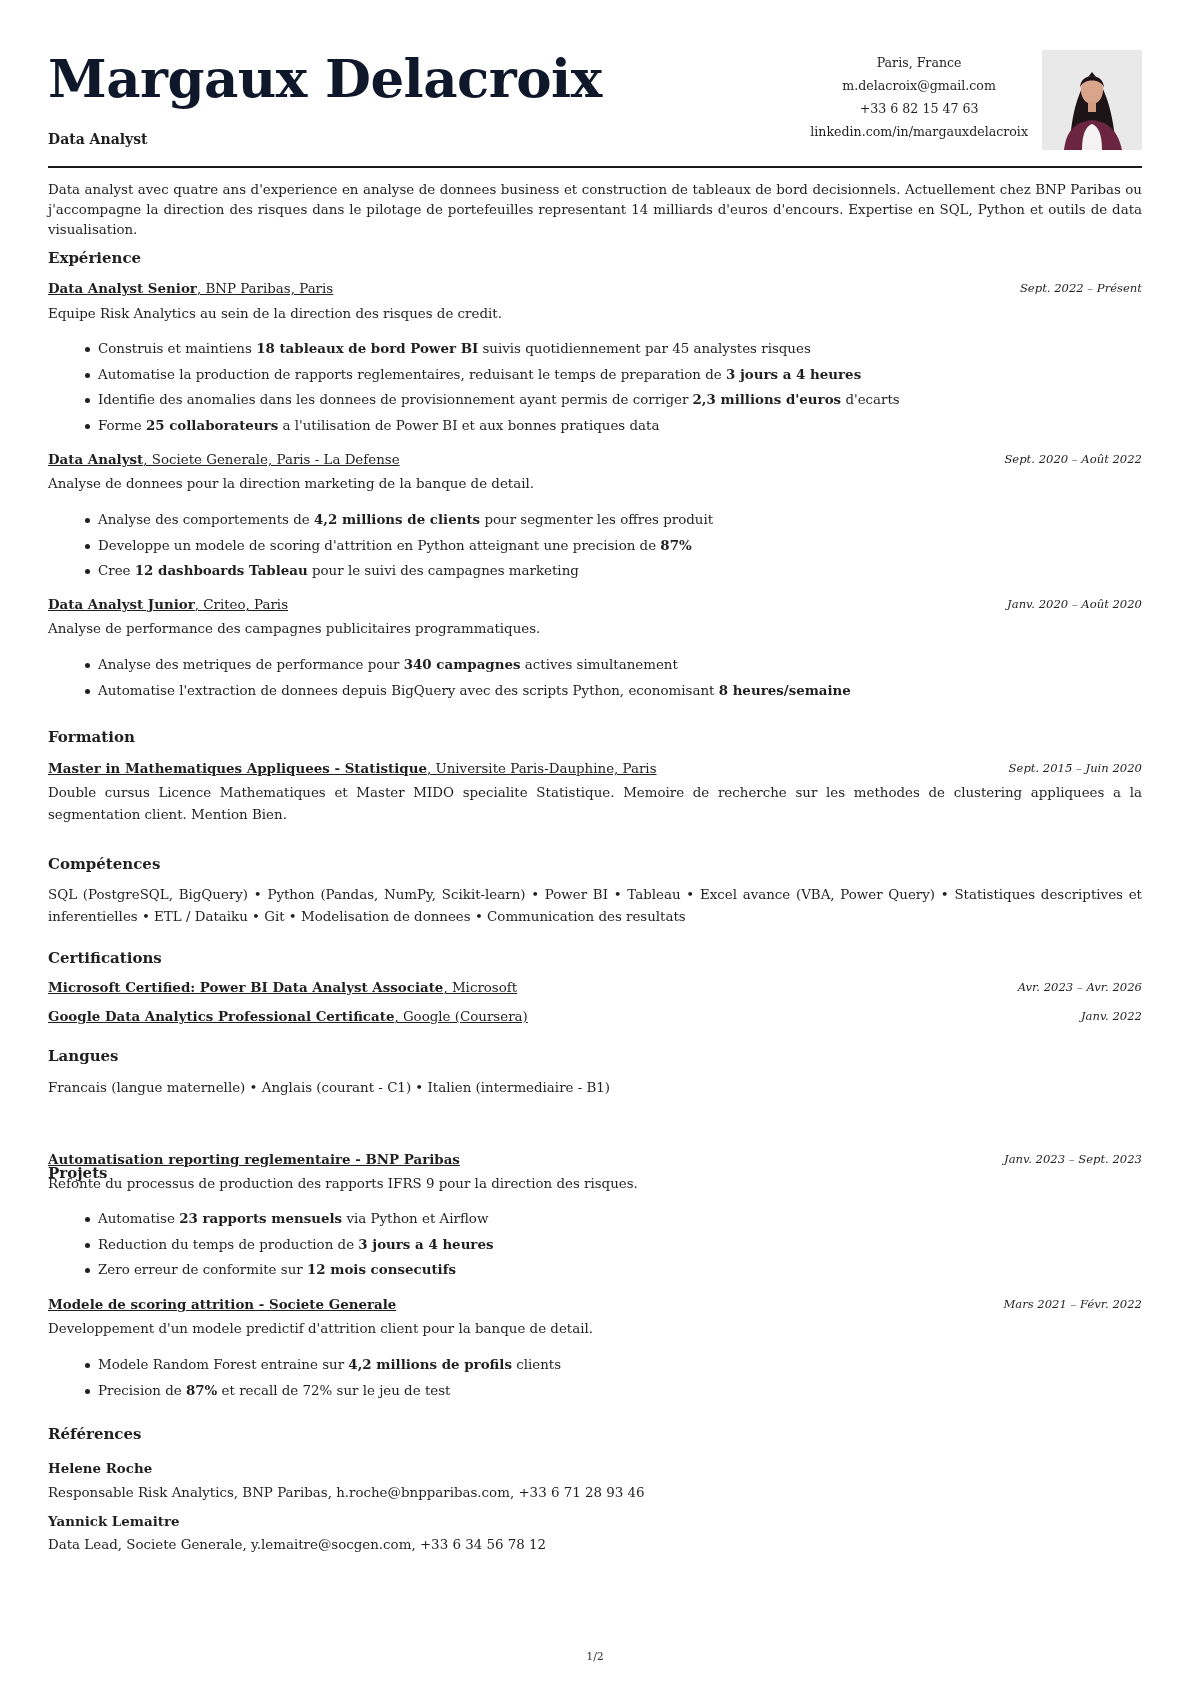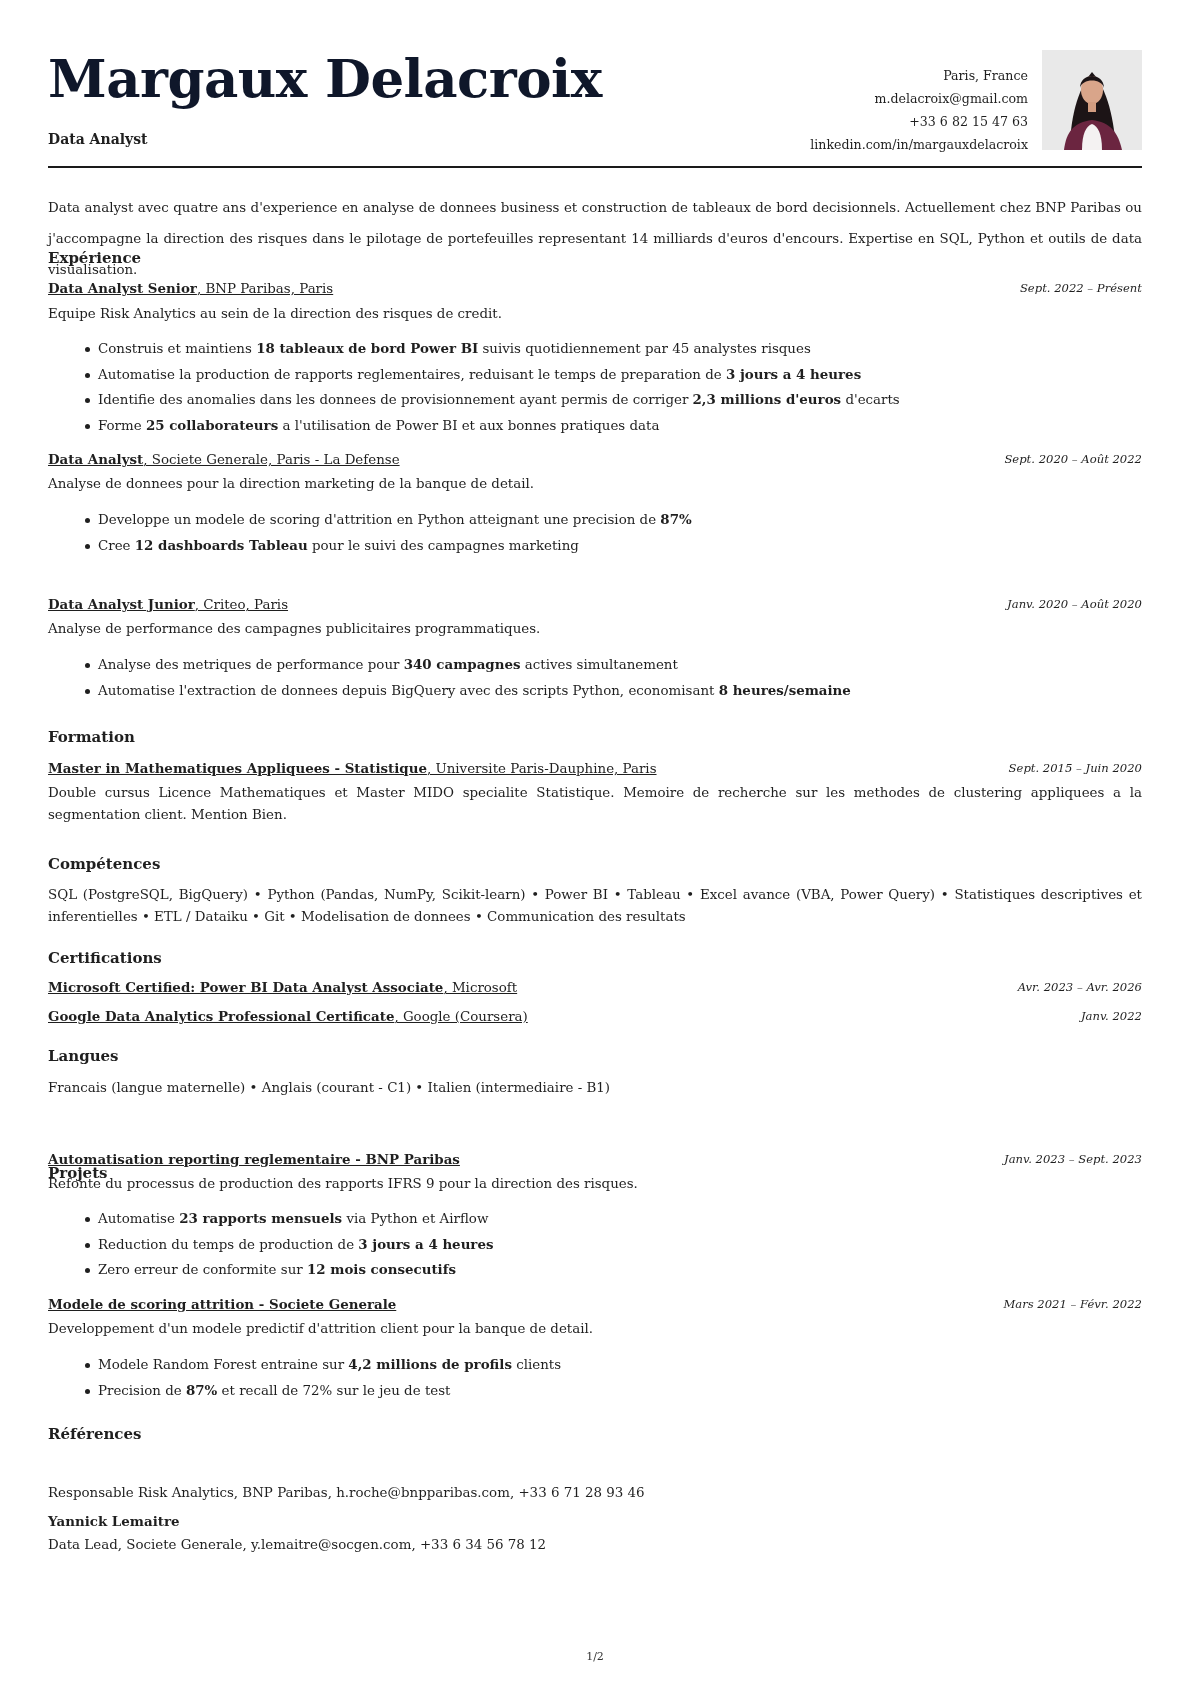--- a/index.html
+++ b/index.html
@@ -11,28 +11,28 @@
     font-size: 13.4px;
   }
   .page { position: absolute; left: 48px; top: 0; width: 1094px; }
   .header { position: relative; height: 168px; }
   .name {
     position: absolute; left: 0; top: 52px;
     font-family: "DejaVu Serif", serif; font-weight: bold;
     font-size: 53px; letter-spacing: -0.5px; color: #0f172a; line-height: 1;
   }
   .role { position: absolute; left: 0; top: 131px; font-weight: bold; font-size: 14px; }
-  .contact { position: absolute; right: 114px; top: 54px; text-align: right; font-size: 12.6px; margin-top: 13px; }
+  .contact { position: absolute; right: 114px; top: 54px; text-align: center; font-size: 12.6px; }
   .contact div { height: 23px; line-height: 18px; }
   .photo {
     position: absolute; right: 0; top: 50px; width: 100px; height: 100px;
     background: #ececec; overflow: hidden;
   }
   .rule { position: absolute; left: 0; right: 0; top: 166px; height: 2px; background: #1a1a1a; }
-  .summary { position: absolute; top: 192px; left: 0; right: 0; line-height: 31px; text-align: justify; }
+  .summary { position: absolute; top: 180px; left: 0; right: 0; line-height: 20px; text-align: justify; }
   .section-title { position: absolute; left: 0; font-weight: bold; font-size: 15px; }
   .entry-head { position: absolute; left: 0; right: 0; height: 20px; text-decoration: underline; }
   .entry-head .title b { font-weight: bold; }
   .entry-head .date { position: absolute; right: 0; top: 1px; font-style: italic; font-size: 11.6px; }
   .line { position: absolute; left: 0; right: 0; line-height: 22px; }
   .bullets { position: absolute; left: 30px; right: 0; list-style: none; }
   .bullets li { position: relative; height: 25.5px; line-height: 20px; margin-left: 20px; }
   .bullets li::before {
     content: ""; position: absolute; left: -13px; top: 9px;
     width: 5px; height: 5px; border-radius: 50%; background: #1f1f1f;
@@ -83,20 +83,21 @@
       <li><span>Identifie des anomalies dans les donnees de provisionnement ayant permis de corriger </span><b>2,3 millions d'euros</b><span> d'ecarts</span></li>
       <li><span>Forme </span><b>25 collaborateurs</b><span> a l'utilisation de Power BI et aux bonnes pratiques data</span></li>
     </ul>
 
   <div class="entry-head" style="top:451px">
     <span class="title"><b>Data Analyst</b><span>, Societe Generale, Paris - La Defense</span></span>
     <span class="date">Sept. 2020 – Août 2022</span>
   </div>
   <div class="line" style="top:473px">Analyse de donnees pour la direction marketing de la banque de detail.</div>
   <ul class="bullets" style="top:509px">
+      <li><span>Analyse des comportements de </span><b>4,2 millions de clients</b><span> pour segmenter les offres produit</span></li>
       <li><span>Developpe un modele de scoring d'attrition en Python atteignant une precision de </span><b>87%</b></li>
       <li><span>Cree </span><b>12 dashboards Tableau</b><span> pour le suivi des campagnes marketing</span></li>
     </ul>
 
   <div class="entry-head" style="top:596px">
     <span class="title"><b>Data Analyst Junior</b><span>, Criteo, Paris</span></span>
     <span class="date">Janv. 2020 – Août 2020</span>
   </div>
   <div class="line" style="top:618px">Analyse de performance des campagnes publicitaires programmatiques.</div>
   <ul class="bullets" style="top:654px">
@@ -143,18 +144,19 @@
     <span class="title"><b>Modele de scoring attrition - Societe Generale</b></span>
     <span class="date">Mars 2021 – Févr. 2022</span>
   </div>
   <div class="line" style="top:1318px">Developpement d'un modele predictif d'attrition client pour la banque de detail.</div>
   <ul class="bullets" style="top:1354px">
       <li><span>Modele Random Forest entraine sur </span><b>4,2 millions de profils</b><span> clients</span></li>
       <li><span>Precision de </span><b>87%</b><span> et recall de 72% sur le jeu de test</span></li>
     </ul>
 
   <div class="section-title" style="top:1425px">Références</div>
+  <div class="line" style="top:1457px; font-weight:bold">Helene Roche</div>
   <div class="line" style="top:1482px">Responsable Risk Analytics, BNP Paribas, h.roche@bnpparibas.com, +33 6 71 28 93 46</div>
   <div class="line" style="top:1510px; font-weight:bold">Yannick Lemaitre</div>
   <div class="line" style="top:1534px">Data Lead, Societe Generale, y.lemaitre@socgen.com, +33 6 34 56 78 12</div>
 </div>
 
 <div class="footer">1/2</div>
 
 </body></html>

